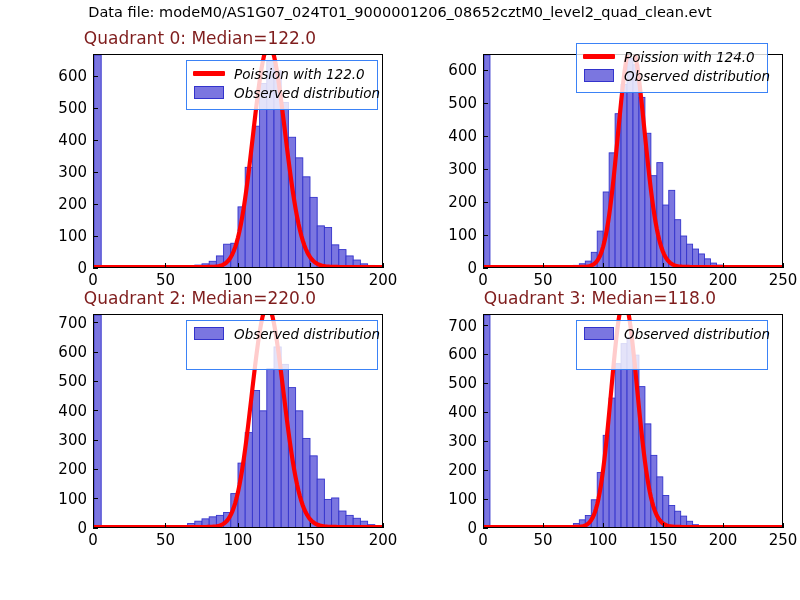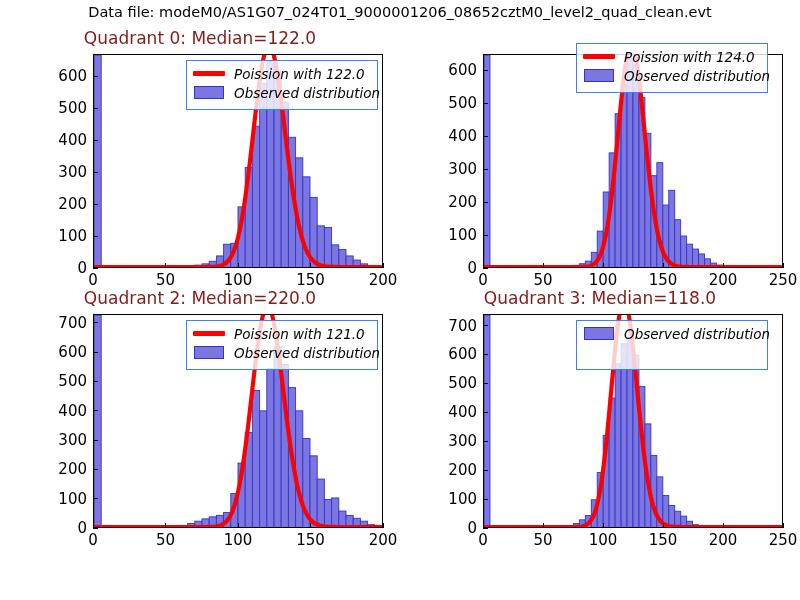--- a/index.html
+++ b/index.html
@@ -249,26 +249,20 @@
           <rect x="261.00" y="205.21" width="7.25" height="10.79" fill="#7b76e0" stroke="#3333cc" stroke-width="0.9"></rect>
           <rect x="268.25" y="208.14" width="7.25" height="7.86" fill="#7b76e0" stroke="#3333cc" stroke-width="0.9"></rect>
           <rect x="275.50" y="211.65" width="7.25" height="4.35" fill="#7b76e0" stroke="#3333cc" stroke-width="0.9"></rect>
           <rect x="282.75" y="213.41" width="7.25" height="2.60" fill="#7b76e0" stroke="#3333cc" stroke-width="0.9"></rect>
           <path d="M0.00,214.00 L1.45,214.00 L2.90,214.00 L4.35,214.00 L5.80,214.00 L7.25,214.00 L8.70,214.00 L10.15,214.00 L11.60,214.00 L13.05,214.00 L14.50,214.00 L15.95,214.00 L17.40,214.00 L18.85,214.00 L20.30,214.00 L21.75,214.00 L23.20,214.00 L24.65,214.00 L26.10,214.00 L27.55,214.00 L29.00,214.00 L30.45,214.00 L31.90,214.00 L33.35,214.00 L34.80,214.00 L36.25,214.00 L37.70,214.00 L39.15,214.00 L40.60,214.00 L42.05,214.00 L43.50,214.00 L44.95,214.00 L46.40,214.00 L47.85,214.00 L49.30,214.00 L50.75,214.00 L52.20,214.00 L53.65,214.00 L55.10,214.00 L56.55,214.00 L58.00,214.00 L59.45,214.00 L60.90,214.00 L62.35,214.00 L63.80,214.00 L65.25,214.00 L66.70,214.00 L68.15,214.00 L69.60,214.00 L71.05,214.00 L72.50,214.00 L73.95,214.00 L75.40,214.00 L76.85,214.00 L78.30,214.00 L79.75,214.00 L81.20,214.00 L82.65,214.00 L84.10,214.00 L85.55,214.00 L87.00,214.00 L88.45,214.00 L89.90,214.00 L91.35,214.00 L92.80,214.00 L94.25,214.00 L95.70,214.00 L97.15,214.00 L98.60,214.00 L100.05,214.00 L101.50,214.00 L102.95,214.00 L104.40,214.00 L105.85,214.00 L107.30,213.99 L108.75,213.99 L110.20,213.98 L111.65,213.97 L113.10,213.96 L114.55,213.93 L116.00,213.90 L117.45,213.85 L118.90,213.78 L120.35,213.67 L121.80,213.53 L123.25,213.33 L124.70,213.06 L126.15,212.69 L127.60,212.20 L129.05,211.55 L130.50,210.71 L131.95,209.62 L133.40,208.24 L134.85,206.50 L136.30,204.35 L137.75,201.71 L139.20,198.51 L140.65,194.68 L142.10,190.14 L143.55,184.84 L145.00,178.72 L146.45,171.73 L147.90,163.85 L149.35,155.09 L150.80,145.46 L152.25,135.02 L153.70,123.84 L155.15,112.04 L156.60,99.77 L158.05,87.20 L159.50,74.52 L160.95,61.95 L162.40,49.73 L163.85,38.10 L165.30,27.30 L166.75,17.56 L168.20,9.09 L169.65,2.09 L171.10,-3.30 L172.55,-6.95 L174.00,-8.79 L175.45,-8.79 L176.90,-6.97 L178.35,-3.38 L179.80,1.88 L181.25,8.67 L182.70,16.82 L184.15,26.14 L185.60,36.41 L187.05,47.42 L188.50,58.95 L189.95,70.79 L191.40,82.72 L192.85,94.57 L194.30,106.16 L195.75,117.34 L197.20,128.00 L198.65,138.04 L200.10,147.40 L201.55,156.03 L203.00,163.89 L204.45,171.00 L205.90,177.36 L207.35,183.00 L208.80,187.95 L210.25,192.26 L211.70,195.98 L213.15,199.17 L214.60,201.88 L216.05,204.15 L217.50,206.06 L218.95,207.64 L220.40,208.93 L221.85,209.99 L223.30,210.85 L224.75,211.54 L226.20,212.09 L227.65,212.53 L229.10,212.87 L230.55,213.14 L232.00,213.35 L233.45,213.51 L234.90,213.64 L236.35,213.73 L237.80,213.80 L239.25,213.85 L240.70,213.89 L242.15,213.92 L243.60,213.94 L245.05,213.96 L246.50,213.97 L247.95,213.98 L249.40,213.99 L250.85,213.99 L252.30,213.99 L253.75,214.00 L255.20,214.00 L256.65,214.00 L258.10,214.00 L259.55,214.00 L261.00,214.00 L262.45,214.00 L263.90,214.00 L265.35,214.00 L266.80,214.00 L268.25,214.00 L269.70,214.00 L271.15,214.00 L272.60,214.00 L274.05,214.00 L275.50,214.00 L276.95,214.00 L278.40,214.00 L279.85,214.00 L281.30,214.00 L282.75,214.00 L284.20,214.00 L285.65,214.00 L287.10,214.00 L288.55,214.00 L290.00,214.00" fill="none" stroke="#ff0000" stroke-width="4.2" stroke-linejoin="round" stroke-linecap="round"></path>
         </svg>
     </div>
     <div class="legend" style="left:186px;top:32px;width:192px;height:50px;">
       <div class="legend-row">
         <span class="legend-key">
-            <span class="key-line"></span>
-          </span>
-        <span class="legend-label">Poission with 121.0</span>
-      </div>
-      <div class="legend-row">
-        <span class="legend-key">
             <span class="key-patch"></span>
           </span>
         <span class="legend-label">Observed distribution</span>
       </div>
     </div>
   <div class="tick-mark" style="left: 93px; top: 239.5px; width: 5px; height: 1.2px;"></div>
       <div class="ytick-label" style="left: 45px; width: 42px; top: 233px;">0</div>
       <div class="tick-mark" style="left: 93px; top: 210.185px; width: 5px; height: 1.2px;"></div>
       <div class="ytick-label" style="left: 45px; width: 42px; top: 203.685px;">100</div>
       <div class="tick-mark" style="left: 93px; top: 180.87px; width: 5px; height: 1.2px;"></div>

